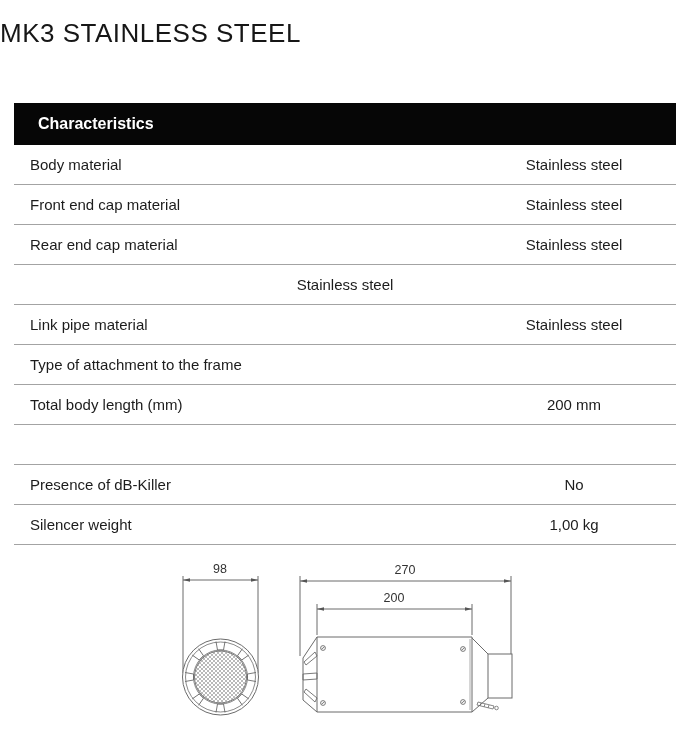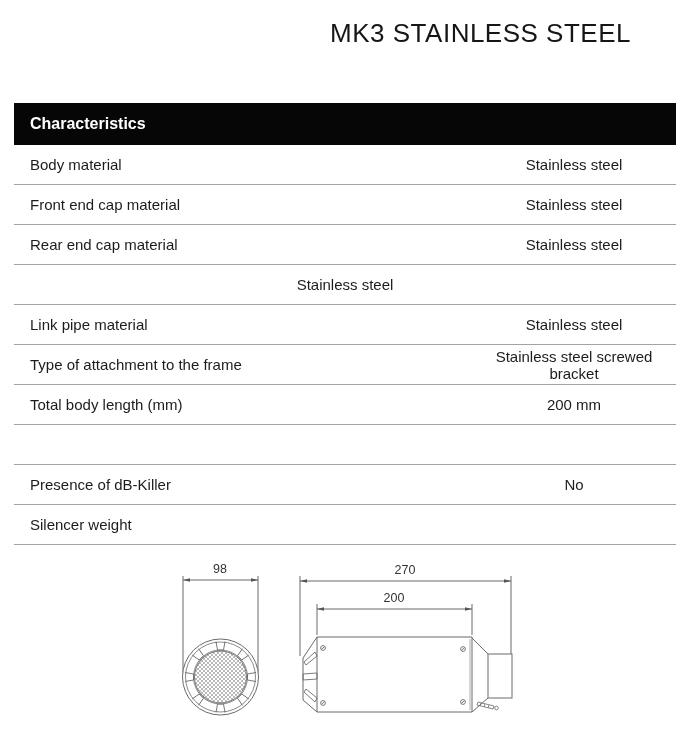--- a/index.html
+++ b/index.html
@@ -7,26 +7,26 @@
     --header-text:#ffffff;
     --row-divider:#a3a3a3;
     --text:#1c1c1c;
     --stroke:#6b6b6b;
   }
   *{margin:0;padding:0;box-sizing:border-box;}
   html,body{width:692px;height:755px;background:#ffffff;
     font-family:"Liberation Sans","DejaVu Sans",sans-serif;color:var(--text);}
   .page{position:relative;width:692px;height:755px;overflow:hidden;background:#fff;}
 
-  .title{position:absolute;top:18px;left:0;width:631px;text-align:right;
+  .title{position:absolute;top:18px;left:0;width:631px;text-align:left;
     font-size:26px;font-weight:400;letter-spacing:0.5px;color:#161616;}
 
   .spec-table{position:absolute;top:103px;left:14px;width:662px;}
   .spec-header{height:42px;background:var(--header-bg);color:var(--header-text);
-    display:flex;align-items:center;padding-left:16px;
+    display:flex;align-items:center;padding-left:24px;
     font-size:16px;font-weight:700;}
   .spec-row{height:40px;display:flex;align-items:center;
     border-bottom:1px solid var(--row-divider);font-size:15px;gap:44px;}
   .spec-row .label{width:414px;padding-left:16px;}
   .spec-row .value{flex:1;text-align:center;}
 
   .drawing{position:absolute;top:555px;left:0;}
   .dim-text{font-size:12.5px;fill:#333;font-family:"Liberation Sans",sans-serif;}
 </style>
 </head>
@@ -60,38 +60,38 @@
       <span class="value">Stainless steel</span>
     </div>
 
     <div class="spec-row">
       <span class="label">Link pipe material</span>
       <span class="value">Stainless steel</span>
     </div>
 
     <div class="spec-row">
       <span class="label">Type of attachment to the frame</span>
-      <span class="value">Stainless steel screwed bracket</span>
     </div>
 
     <div class="spec-row">
       <span class="label">Total body length (mm)</span>
       <span class="value">200 mm</span>
     </div>
 
     <div class="spec-row">
     </div>
 
     <div class="spec-row">
       <span class="label">Presence of dB-Killer</span>
       <span class="value">No</span>
     </div>
 
     <div class="spec-row">
       <span class="label">Silencer weight</span>
+      <span class="value">1,00 kg</span>
     </div>
   </div>
   </div>
 
   <svg class="drawing" width="692" height="200" viewBox="0 0 692 200" fill="none" stroke="#6b6b6b" stroke-width="1">
 
     <defs>
       <pattern id="mesh" width="4" height="4" patternUnits="userSpaceOnUse">
         <path d="M0,4 L4,0 M-1,1 L1,-1 M3,5 L5,3" stroke="#8a8a8a" stroke-width="0.6"></path>
         <path d="M0,0 L4,4 M-1,3 L1,5 M3,-1 L5,1" stroke="#8a8a8a" stroke-width="0.6"></path>

